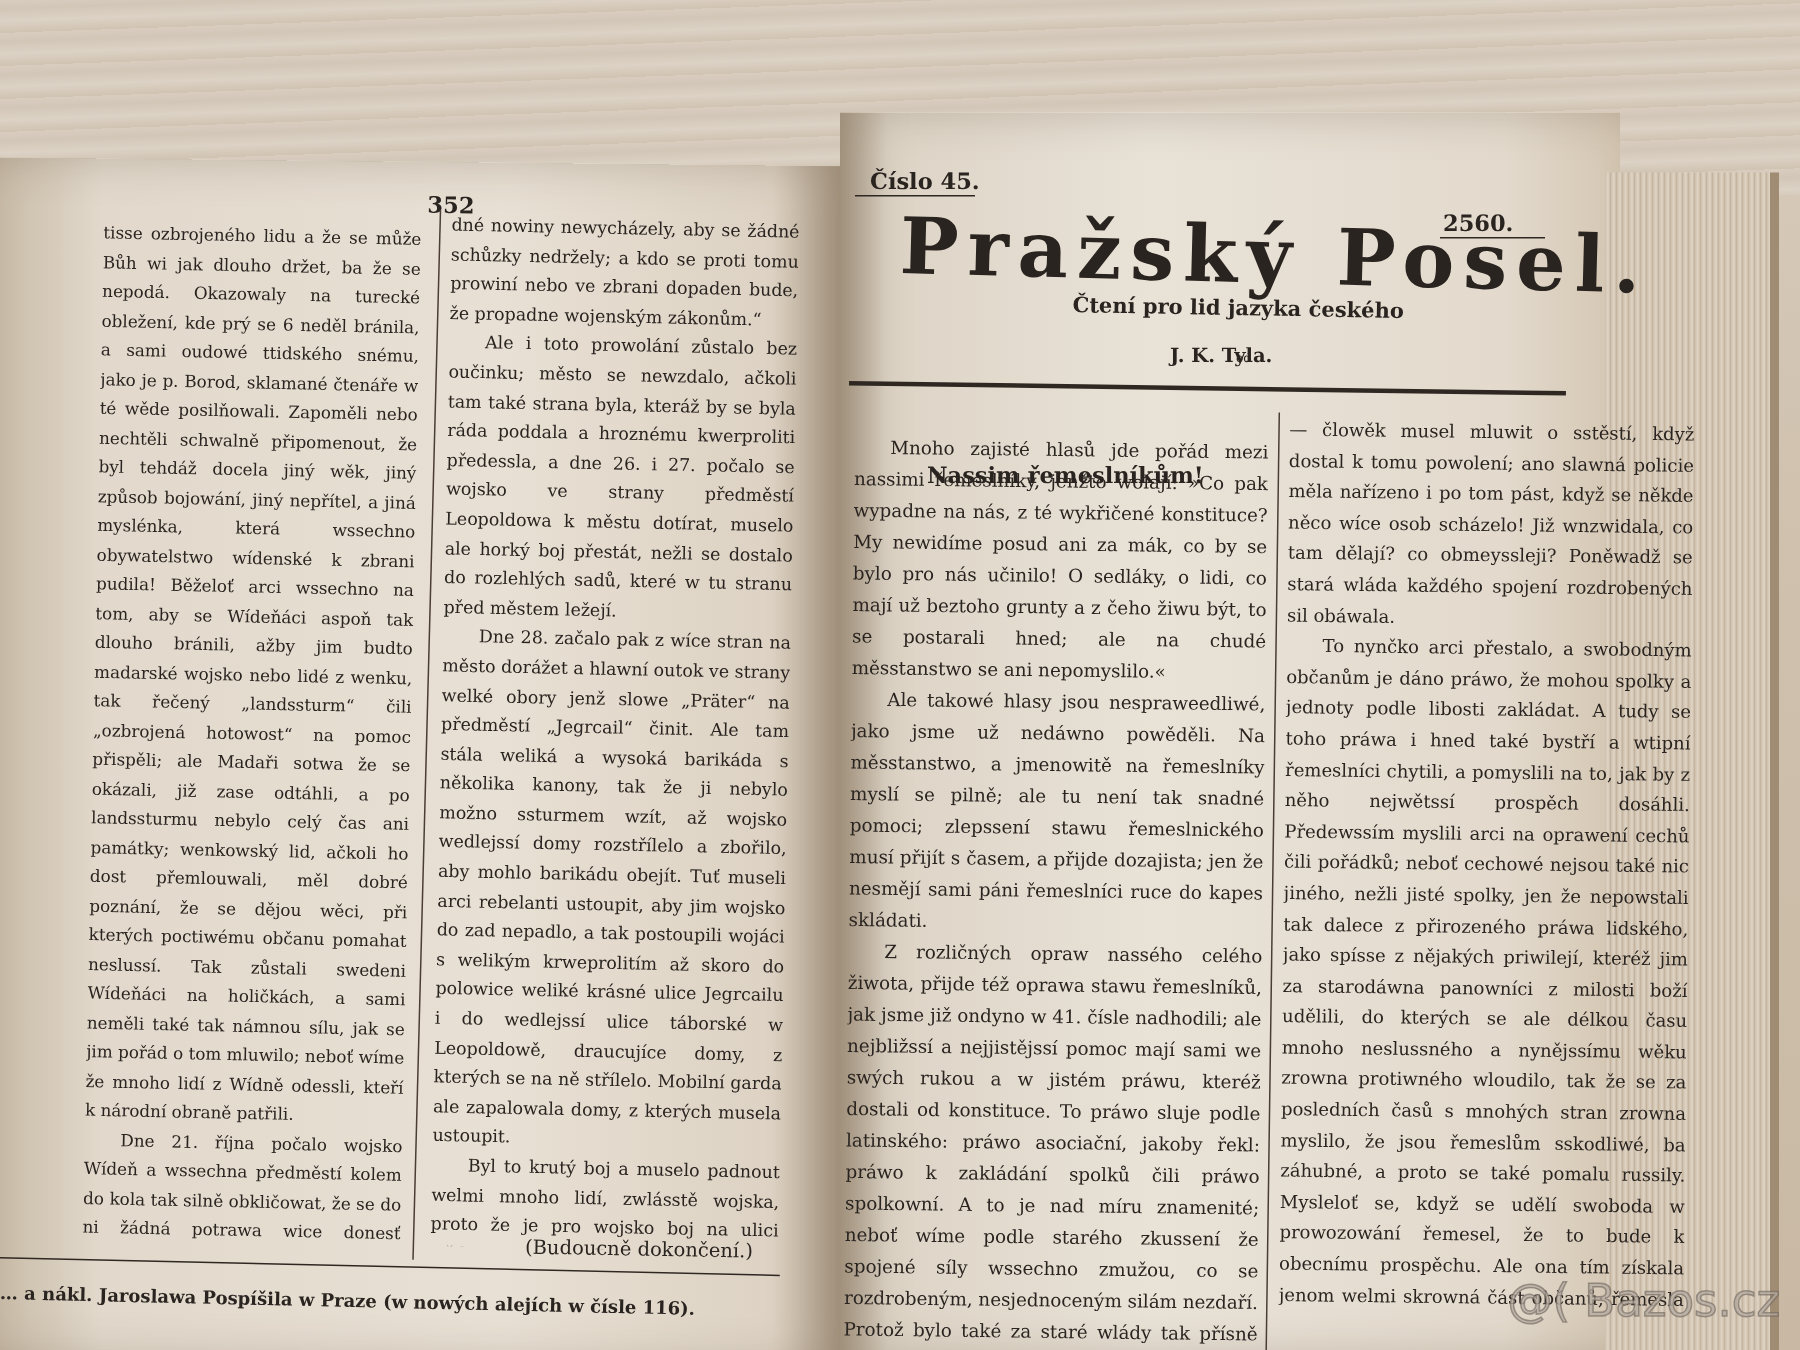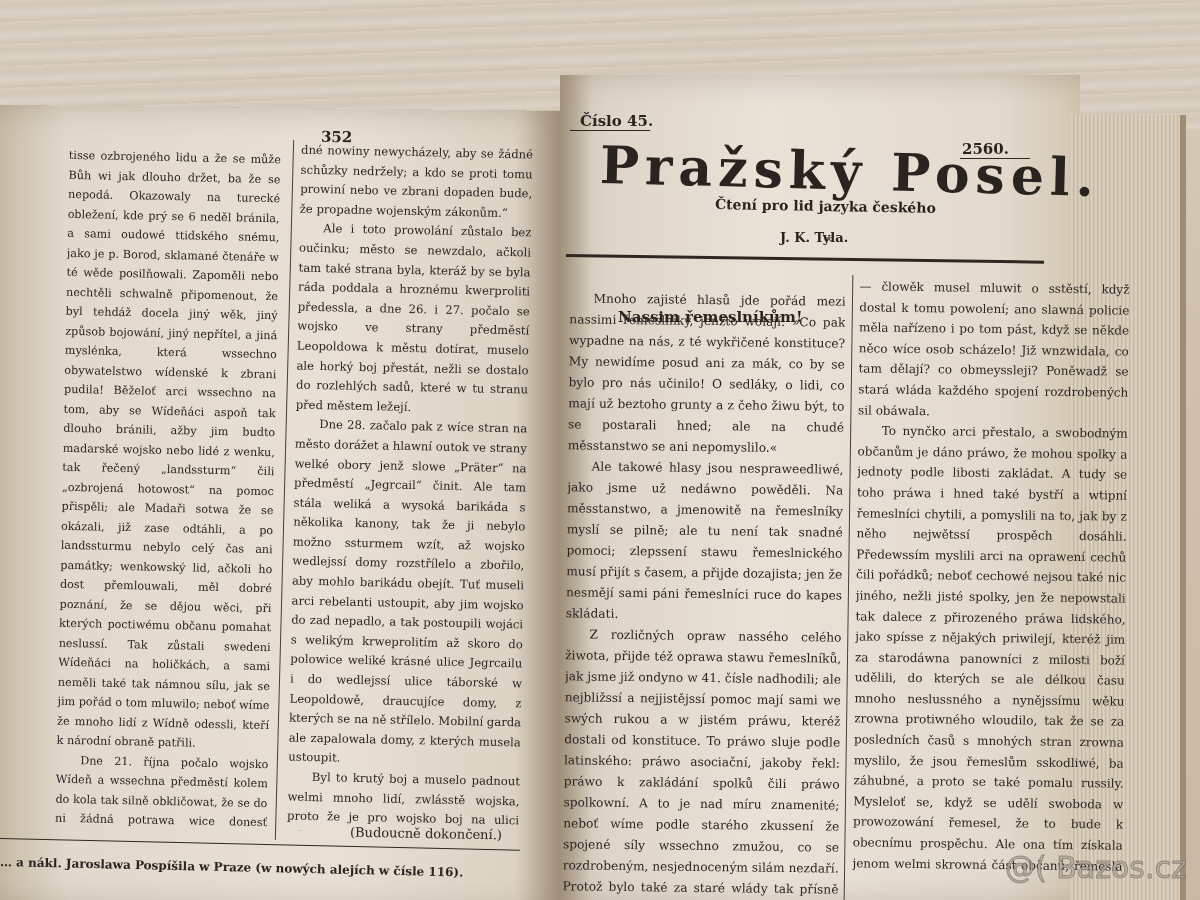--- a/index.html
+++ b/index.html
@@ -14,21 +14,21 @@
   .page-right{position:absolute;left:560px;top:-20px;width:520px;height:830px;
     background:linear-gradient(90deg,#b9aa95 0%,#ddd4c6 6%,#e9e2d7 40%,#e3dacd 85%,#d4c6b2 100%);
     box-shadow:inset 18px 0 30px rgba(80,60,40,0.25);}
   .page-edges{position:absolute;left:1070px;top:20px;width:110px;height:790px;
     background:repeating-linear-gradient(90deg,#cdbfab 0px,#e0d5c6 2px,#bfae98 4px);
     border-right:6px solid #a08c72;}
   .spine-left{position:absolute;left:0;top:30px;width:40px;height:780px;background:#8a7560;}
   .col{position:absolute;font-size:12.5px;line-height:20.5px;text-align:justify;white-space:normal;}
   .col p{margin:0;}
   .col p.indent{text-indent:24px;}
-  .pagenum{position:absolute;left:285px;top:128px;font-weight:bold;font-size:15px;transform:rotate(1deg);margin-left:36px;}
+  .pagenum{position:absolute;left:285px;top:128px;font-weight:bold;font-size:15px;transform:rotate(1deg);}
   .vrule{position:absolute;width:1px;background:#4a3e34;}
   .hrule{position:absolute;height:2px;background:#2f2822;}
   .masthead-issue{position:absolute;left:580px;top:112px;font-size:15px;font-weight:bold;}
   .masthead-year{position:absolute;left:962px;top:140px;font-size:15px;font-weight:bold;}
   .masthead-title{position:absolute;left:600px;top:134px;font-size:52px;font-weight:bold;letter-spacing:6px;
     font-family:"DejaVu Serif",serif;transform:rotate(1.5deg);transform-origin:left center;}
   .masthead-sub{position:absolute;left:715px;top:198px;font-size:14px;font-weight:bold;transform:rotate(1deg);}
   .masthead-od{position:absolute;left:824px;top:218px;font-size:8px;margin-top:16px;}
   .masthead-author{position:absolute;left:780px;top:230px;font-size:13px;font-weight:bold;}
   .article-title{position:absolute;left:618px;top:268px;font-size:15px;font-weight:bold;margin-top:40px;}

